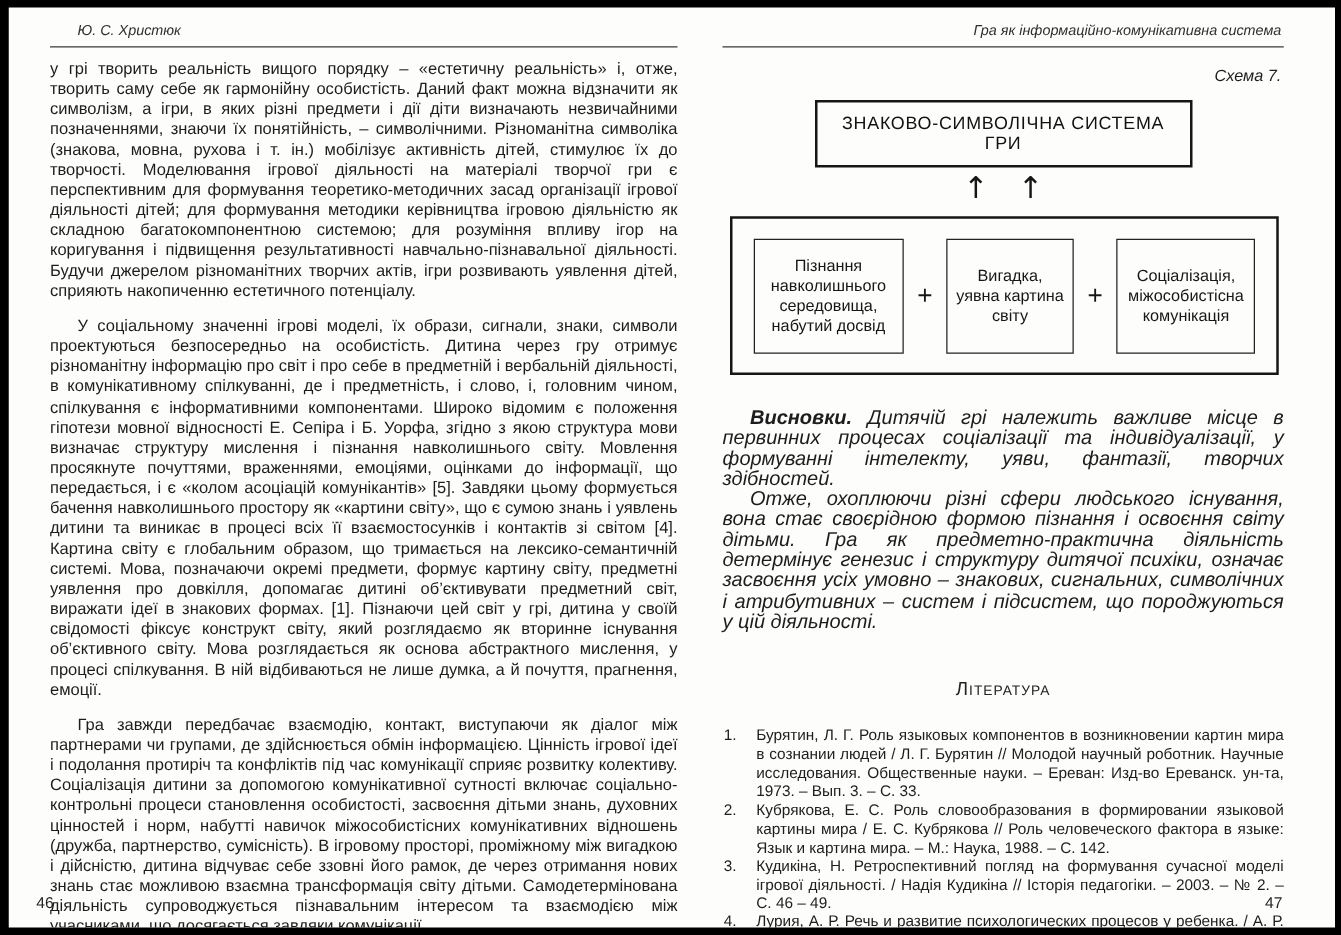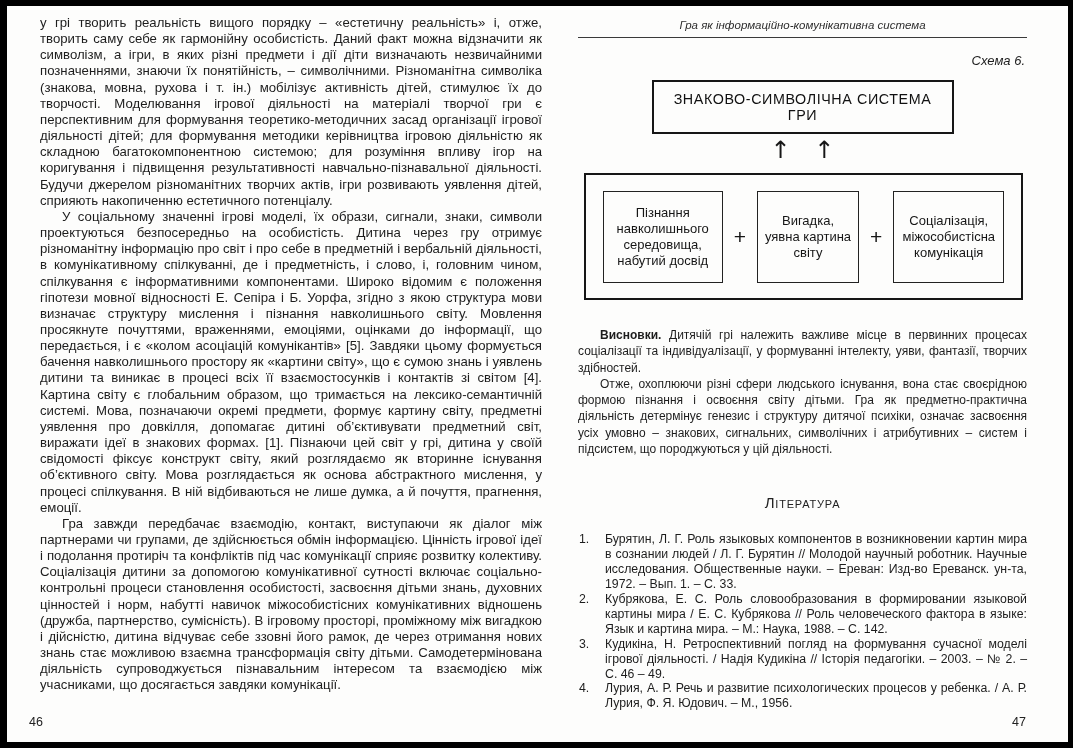--- a/index.html
+++ b/index.html
@@ -16,25 +16,25 @@
   .page{position:absolute;top:0;height:100%;}
   .page-left{left:33px;width:502px;}
   .page-right{left:571px;width:449px;}
 
   .running-head{
     border-bottom:1px solid #3a3a3a;
     font-style:italic;font-size:11.5px;color:#2e2e2e;
     padding:13px 2px 6px 2px;
   }
   .running-head.rh-left{text-align:left;padding-left:22px;}
-  .running-head.rh-right{text-align:center;padding-right:2px;}
+  .running-head.rh-right{text-align:right;padding-right:2px;}
 
   .body-text{margin-top:9px;font-size:13.2px;line-height:16.15px;text-align:justify;}
   .body-text p{margin:0;}
-  .body-text p.indent{text-indent:22px;}
+  .body-text p.indent{text-indent:22px;margin-top:12px;}
 
   .schema-label{
     font-style:italic;font-size:13px;text-align:right;
     margin:15px 2px 12px 0;
   }
 
   .diagram{margin-top:0;}
   .diagram-title-box{
     margin:0 auto;width:286px;
     border:2px solid #161616;
@@ -58,21 +58,21 @@
     border:1.5px solid #222;box-sizing:border-box;
     height:92px;display:flex;align-items:center;justify-content:center;
     text-align:center;font-size:13px;line-height:16px;padding:2px 5px;
     color:#161616;
   }
   .component-box.c1{width:120px;}
   .component-box.c2{width:102px;}
   .component-box.c3{width:111px;}
   .plus-sign{font-size:21px;color:#161616;font-weight:400;}
 
-  .rp-body{margin-top:27px;font-size:12px;line-height:16.3px;text-align:justify;}
+  .rp-body{margin-top:27px;font-size:16px;line-height:16.3px;text-align:justify;font-style:italic;}
   .rp-body p{margin:0;text-indent:22px;}
 
   .lit-heading{
     text-align:center;
     font-variant:small-caps;
     font-size:15px;letter-spacing:0.8px;color:#222;
     margin:37px 0 21px 0;
   }
   .lit-list{font-size:12.3px;line-height:14.9px;text-align:justify;}
   .lit-item{display:flex;}
@@ -82,33 +82,36 @@
   .pagenum{position:absolute;bottom:13px;font-size:12.5px;color:#222;}
   .pagenum-left{left:22px;}
   .pagenum-right{right:42px;text-align:center;}
 </style>
 </head>
 <body>
 
 <div class="spread">
 
   <div class="page page-left">
+    <div class="running-head rh-left">
+      <span>Ю. С. Христюк</span>
+    </div>
     <div class="body-text">
       <p>у грі творить реальність вищого порядку – «естетичну реальність» і, отже, творить саму себе як гармонійну особистість. Даний факт можна відзначити як символізм, а ігри, в яких різні предмети і дії діти визначають незвичайними позначеннями, знаючи їх понятійність, – символічними. Різноманітна символіка (знакова, мовна, рухова і т. ін.) мобілізує активність дітей, стимулює їх до творчості. Моделювання ігрової діяльності на матеріалі творчої гри є перспективним для формування теоретико-методичних засад організації ігрової діяльності дітей; для формування методики керівництва ігровою діяльністю як складною багатокомпонентною системою; для розуміння впливу ігор на коригування і підвищення результативності навчально-пізнавальної діяльності. Будучи джерелом різноманітних творчих актів, ігри розвивають уявлення дітей, сприяють накопиченню естетичного потенціалу.</p>
       <p class="indent">У соціальному значенні ігрові моделі, їх образи, сигнали, знаки, символи проектуються безпосередньо на особистість. Дитина через гру отримує різноманітну інформацію про світ і про себе в предметній і вербальній діяльності, в комунікативному спілкуванні, де і предметність, і слово, і, головним чином, спілкування є інформативними компонентами. Широко відомим є положення гіпотези мовної відносності Е. Сепіра і Б. Уорфа, згідно з якою структура мови визначає структуру мислення і пізнання навколишнього світу. Мовлення просякнуте почуттями, враженнями, емоціями, оцінками до інформації, що передається, і є «колом асоціацій комунікантів» [5]. Завдяки цьому формується бачення навколишнього простору як «картини світу», що є сумою знань і уявлень дитини та виникає в процесі всіх її взаємостосунків і контактів зі світом [4]. Картина світу є глобальним образом, що тримається на лексико-семантичній системі. Мова, позначаючи окремі предмети, формує картину світу, предметні уявлення про довкілля, допомагає дитині об’єктивувати предметний світ, виражати ідеї в знакових формах. [1]. Пізнаючи цей світ у грі, дитина у своїй свідомості фіксує конструкт світу, який розглядаємо як вторинне існування об’єктивного світу. Мова розглядається як основа абстрактного мислення, у процесі спілкування. В ній відбиваються не лише думка, а й почуття, прагнення, емоції.</p>
       <p class="indent">Гра завжди передбачає взаємодію, контакт, виступаючи як діалог між партнерами чи групами, де здійснюється обмін інформацією. Цінність ігрової ідеї і подолання протиріч та конфліктів під час комунікації сприяє розвитку колективу. Соціалізація дитини за допомогою комунікативної сутності включає соціально-контрольні процеси становлення особистості, засвоєння дітьми знань, духовних цінностей і норм, набутті навичок міжособистісних комунікативних відношень (дружба, партнерство, сумісність). В ігровому просторі, проміжному між вигадкою і дійсністю, дитина відчуває себе ззовні його рамок, де через отримання нових знань стає можливою взаємна трансформація світу дітьми. Самодетермінована діяльність супроводжується пізнавальним інтересом та взаємодією між учасниками, що досягається завдяки комунікації.</p>
     </div>
   </div>
 
   <div class="page page-right">
     <div class="running-head rh-right">
       <span>Гра як інформаційно-комунікативна система</span>
     </div>
 
-    <div class="schema-label">Схема 6.</div>
+    <div class="schema-label">Схема 7.</div>
 
     <div class="diagram">
       <div class="diagram-title-box">ЗНАКОВО-СИМВОЛІЧНА СИСТЕМА ГРИ</div>
       <div class="diagram-arrows">
         <span class="arrow">↑</span>
         <span class="arrow">↑</span>
       </div>
       <div class="diagram-outer-box">
         <div class="component-box c1">Пізнання навколишнього середовища, набутий досвід</div>
         <span class="plus-sign">+</span>
@@ -121,21 +124,21 @@
     <div class="rp-body">
       <p><b>Висновки.</b><span> Дитячій грі належить важливе місце в первинних процесах соціалізації та індивідуалізації, у формуванні інтелекту, уяви, фантазії, творчих здібностей.</span></p>
       <p><span>Отже, охоплюючи різні сфери людського існування, вона стає своєрідною формою пізнання і освоєння світу дітьми. Гра як предметно-практична діяльність детермінує генезис і структуру дитячої психіки, означає засвоєння усіх умовно – знакових, сигнальних, символічних і атрибутивних – систем і підсистем, що породжуються у цій діяльності.</span></p>
     </div>
 
     <div class="lit-heading">Література</div>
 
     <div class="lit-list">
       <div class="lit-item">
         <span class="lit-num">1.</span>
-        <span class="lit-text">Бурятин, Л. Г. Роль языковых компонентов в возникновении картин мира в сознании людей / Л. Г. Бурятин // Молодой научный роботник. Научные исследования. Общественные науки. – Ереван: Изд-во Ереванск. ун-та, 1972. – Вып. 1. – С. 33.</span>
+        <span class="lit-text">Бурятин, Л. Г. Роль языковых компонентов в возникновении картин мира в сознании людей / Л. Г. Бурятин // Молодой научный роботник. Научные исследования. Общественные науки. – Ереван: Изд-во Ереванск. ун-та, 1973. – Вып. 3. – С. 33.</span>
       </div>
       <div class="lit-item">
         <span class="lit-num">2.</span>
         <span class="lit-text">Кубрякова, Е. С. Роль словообразования в формировании языковой картины мира / Е. С. Кубрякова // Роль человеческого фактора в языке: Язык и картина мира. – М.: Наука, 1988. – С. 142.</span>
       </div>
       <div class="lit-item">
         <span class="lit-num">3.</span>
         <span class="lit-text">Кудикіна, Н. Ретроспективний погляд на формування сучасної моделі ігрової діяльності. / Надія Кудикіна // Історія педагогіки. – 2003. – № 2. – С. 46 – 49.</span>
       </div>
       <div class="lit-item">

